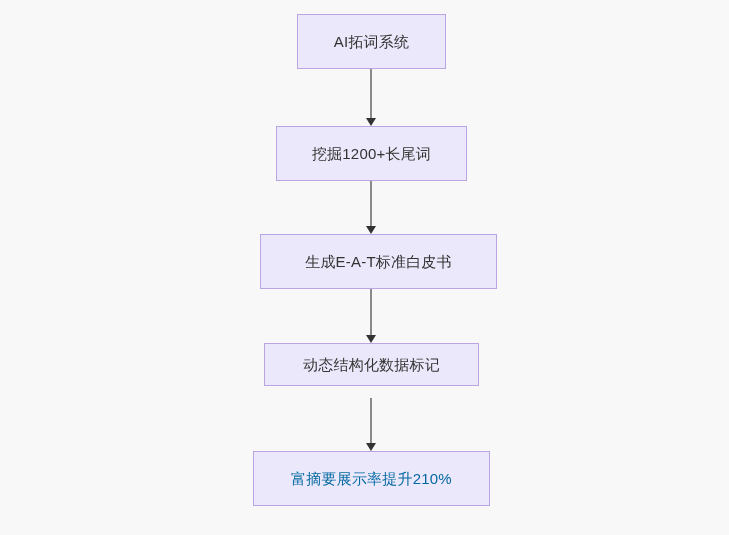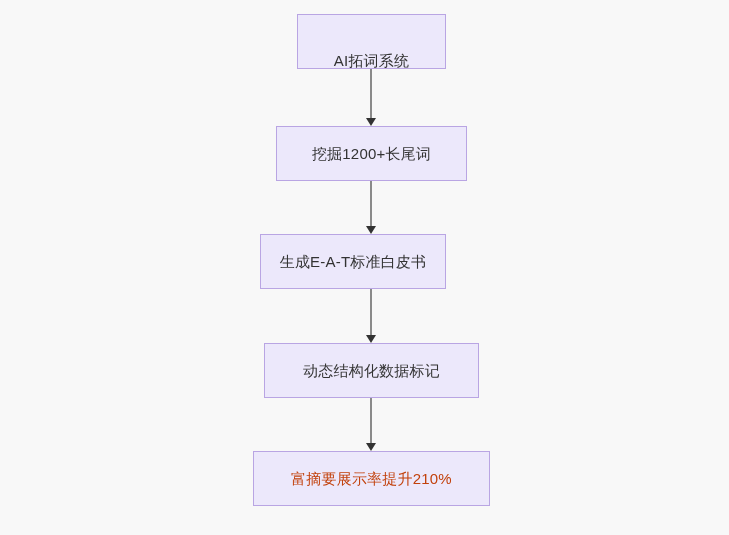--- a/index.html
+++ b/index.html
@@ -83,33 +83,33 @@
   <div class="flow-edge" style="left: 363px; top: 289px; height: 54px;">
     <div class="flow-edge-line" style="background: rgb(138, 138, 138);"></div>
     <div class="flow-edge-arrowhead" style="border-top-color: rgb(51, 51, 51);"></div>
   </div>
 
   <div class="flow-edge" style="left: 363px; top: 398px; height: 53px;">
     <div class="flow-edge-line" style="background: rgb(138, 138, 138);"></div>
     <div class="flow-edge-arrowhead" style="border-top-color: rgb(51, 51, 51);"></div>
   </div>
 
-  <div class="flow-node" style="left: 297px; top: 14px; width: 149px; height: 55px; background: rgb(236, 232, 251); border-color: rgb(185, 165, 227); align-items: flex-end;">
+  <div class="flow-node" style="left: 297px; top: 14px; width: 149px; height: 55px; background: rgb(236, 232, 251); border-color: rgb(185, 165, 227);">
     <span class="flow-node-label" style="color: rgb(51, 51, 51);">AI拓词系统</span>
   </div>
 
   <div class="flow-node" style="left: 276px; top: 126px; width: 191px; height: 55px; background: rgb(236, 232, 251); border-color: rgb(185, 165, 227); align-items: center;">
     <span class="flow-node-label" style="color: rgb(51, 51, 51);">挖掘1200+长尾词</span>
   </div>
 
-  <div class="flow-node" style="left: 260px; top: 234px; width: 186px; height: 55px; background: rgb(236, 232, 251); border-color: rgb(185, 165, 227);">
+  <div class="flow-node" style="left: 260px; top: 234px; width: 237px; height: 55px; background: rgb(236, 232, 251); border-color: rgb(185, 165, 227);">
     <span class="flow-node-label" style="color: rgb(51, 51, 51);">生成E-A-T标准白皮书</span>
   </div>
 
-  <div class="flow-node" style="left: 264px; top: 343px; width: 215px; height: 55px; background: rgb(236, 232, 251); border-color: rgb(185, 165, 227);">
+  <div class="flow-node" style="left: 264px; top: 343px; width: 215px; height: 43px; background: rgb(236, 232, 251); border-color: rgb(185, 165, 227);">
     <span class="flow-node-label" style="color: rgb(51, 51, 51);">动态结构化数据标记</span>
   </div>
 
   <div class="flow-node" style="left: 253px; top: 451px; width: 237px; height: 55px; background: rgb(236, 232, 251); border-color: rgb(185, 165, 227);">
-    <span class="flow-node-label" style="color: #c2410c;">富摘要展示率提升210%</span>
+    <span class="flow-node-label" style="color: #0369a1;">富摘要展示率提升210%</span>
   </div>
 
 </div>
 
 </body></html>

